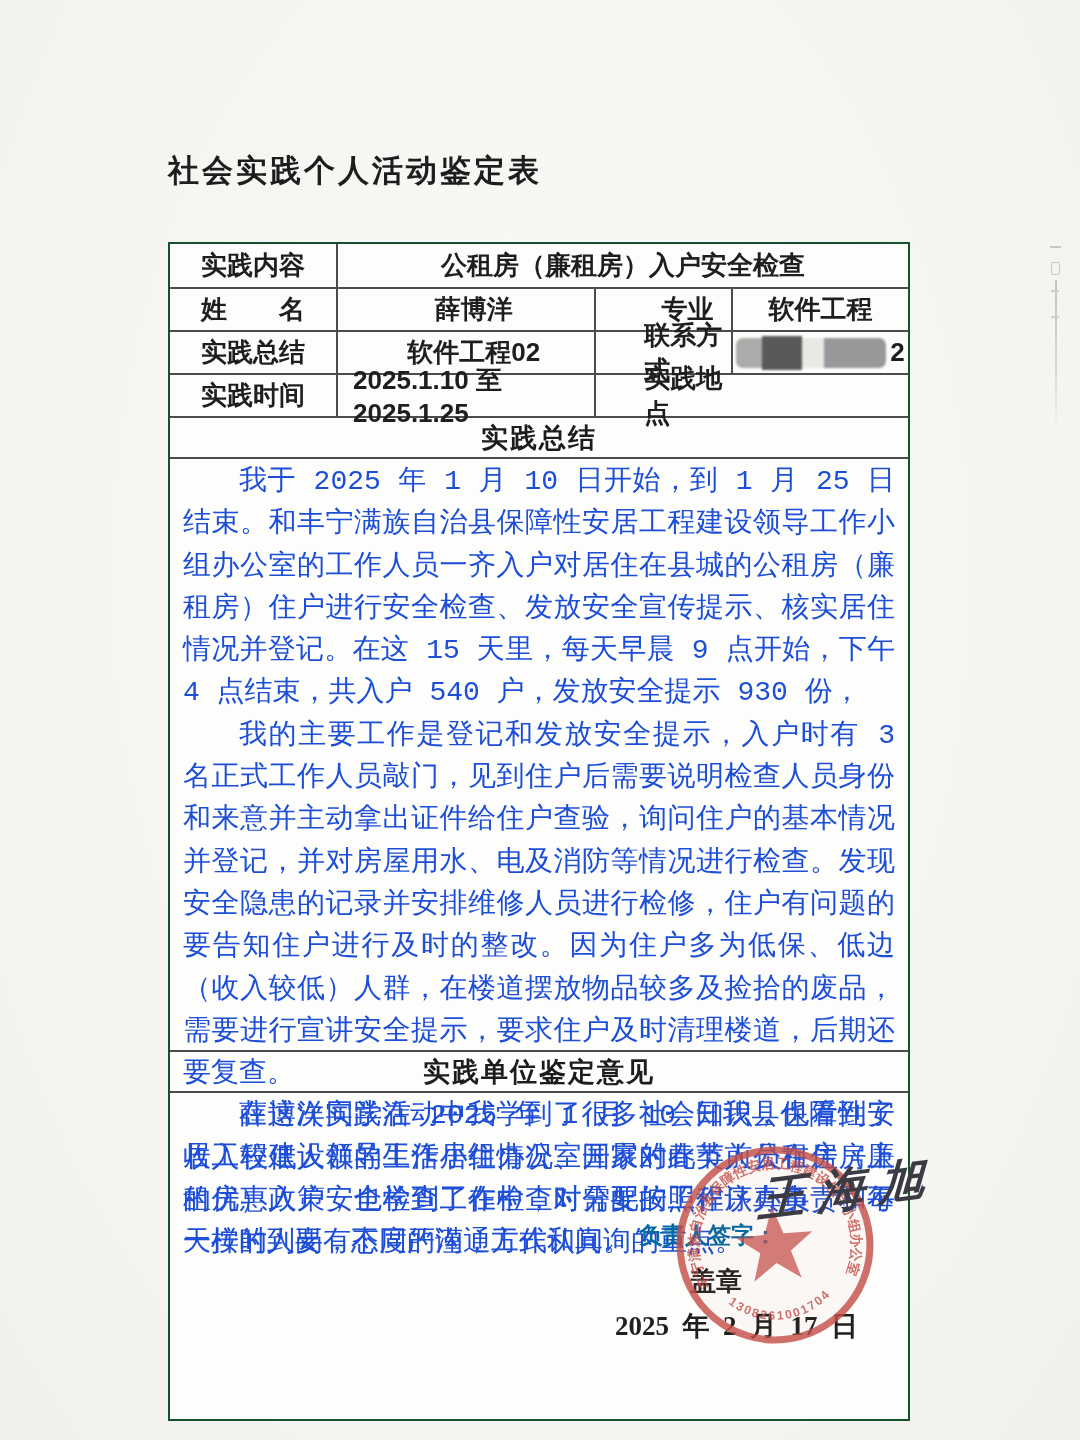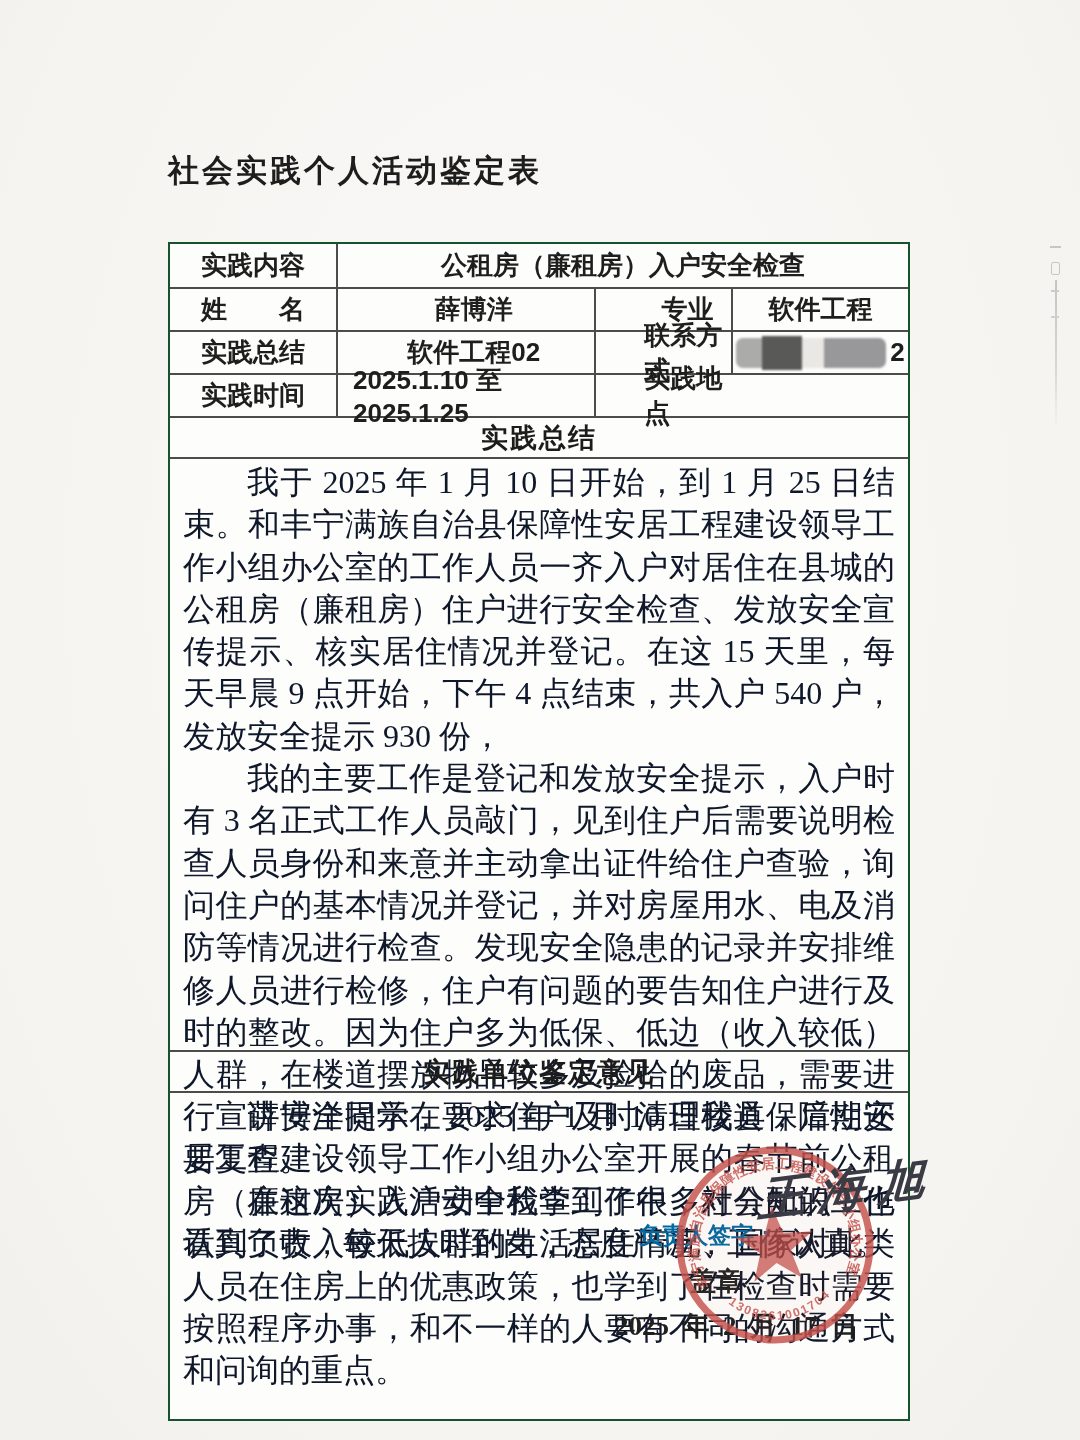--- a/index.html
+++ b/index.html
@@ -41,22 +41,22 @@
   .r-head { height:41px; }
   .hdr {
     flex:1; display:flex; align-items:center; justify-content:center;
     font-family:"Liberation Sans", sans-serif;
     font-size:27px; font-weight:700; letter-spacing:2px; color:#1c1c1c;
   }
   .r-summary { height:593px; display:block; }
   .r-opinion { height:328px; display:block; position:relative; }
   .bodycell { padding:2px 13px 0 13px; }
   .bodycell p {
-    font-size:32px; line-height:42.3px; text-indent:2em;
-    text-align:justify; color:#0f172a;
+    font-size:28px; line-height:42.3px; text-indent:2em;
+    text-align:justify; color:#1d4ed8;font-family:Liberation Mono, monospace;
   }
   
   .phone-cell { gap:0; }
   .blurwrap { display:inline-flex; align-items:center; filter:blur(1.3px); margin-right:4px; }
   .pb { display:inline-block; }
   .pb1 { width:26px; height:30px; background:#ababa9; border-radius:7px 0 0 7px; }
   .pb2 { width:40px; height:34px; background:#595957; }
   .pb3 { width:22px; height:30px; background:#e9e8e4; }
   .pb4 { width:62px; height:30px; background:#98989a; border-radius:0 7px 7px 0; }
   .phone-suffix { font-family:"Liberation Sans", sans-serif; font-size:26px; font-weight:700; }

